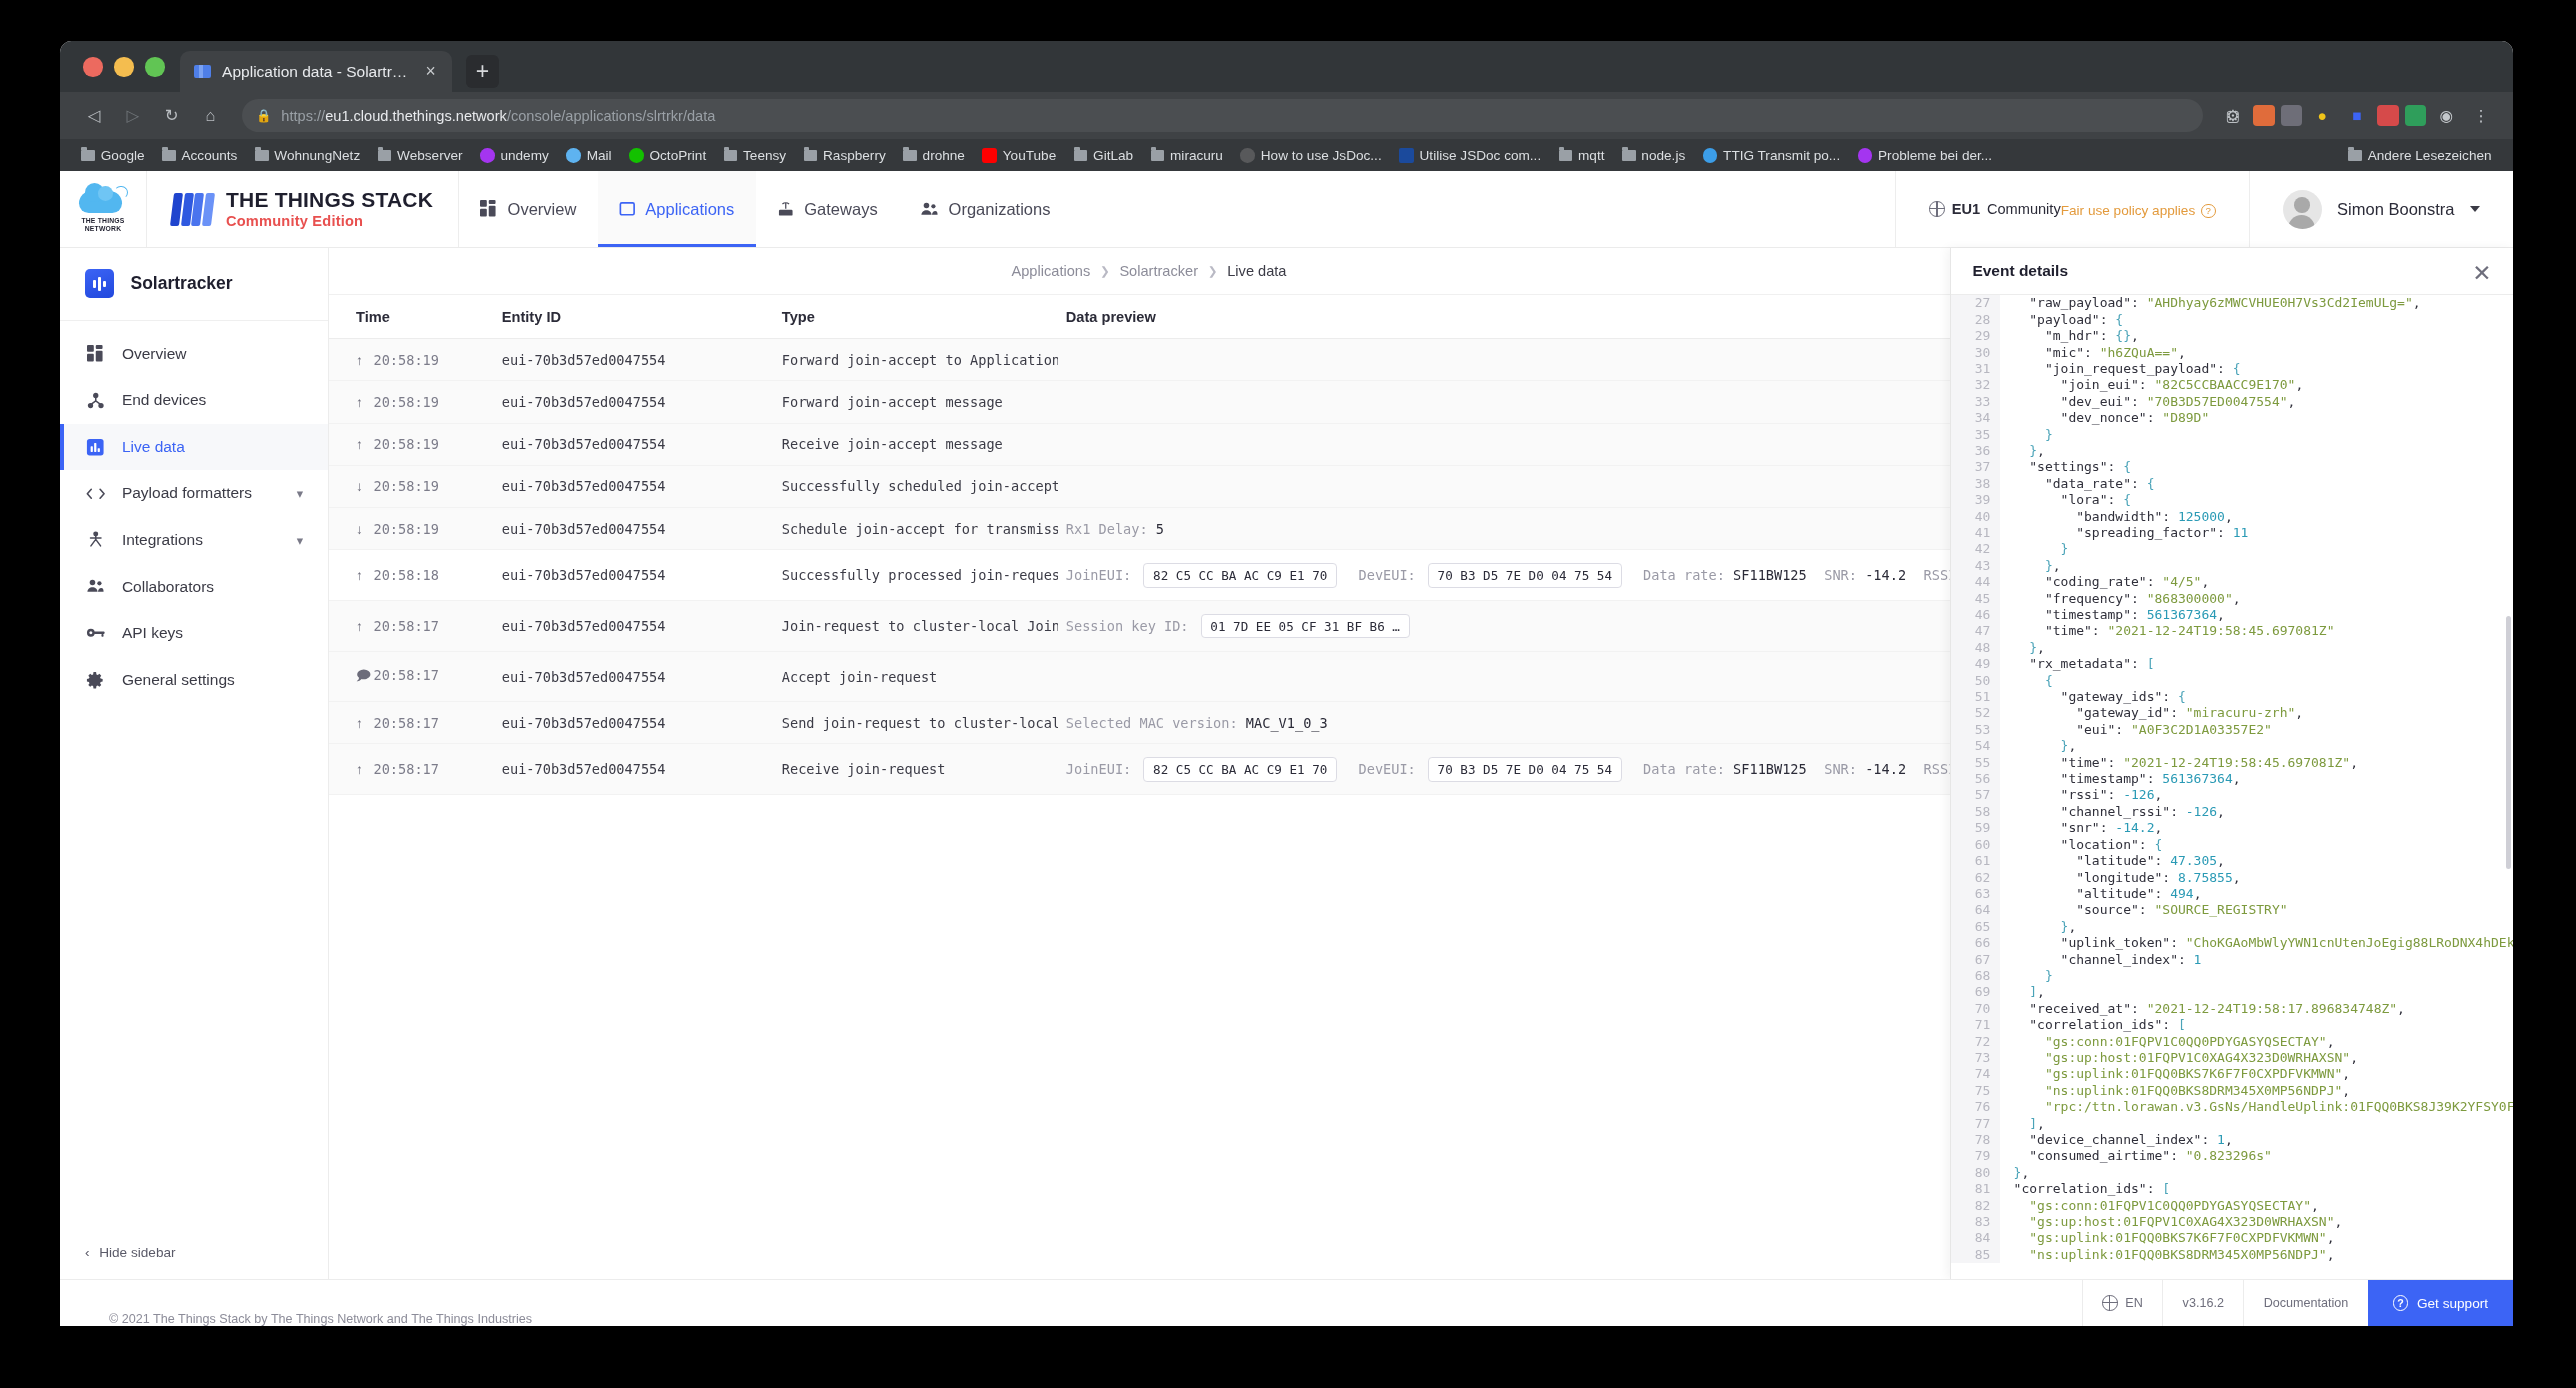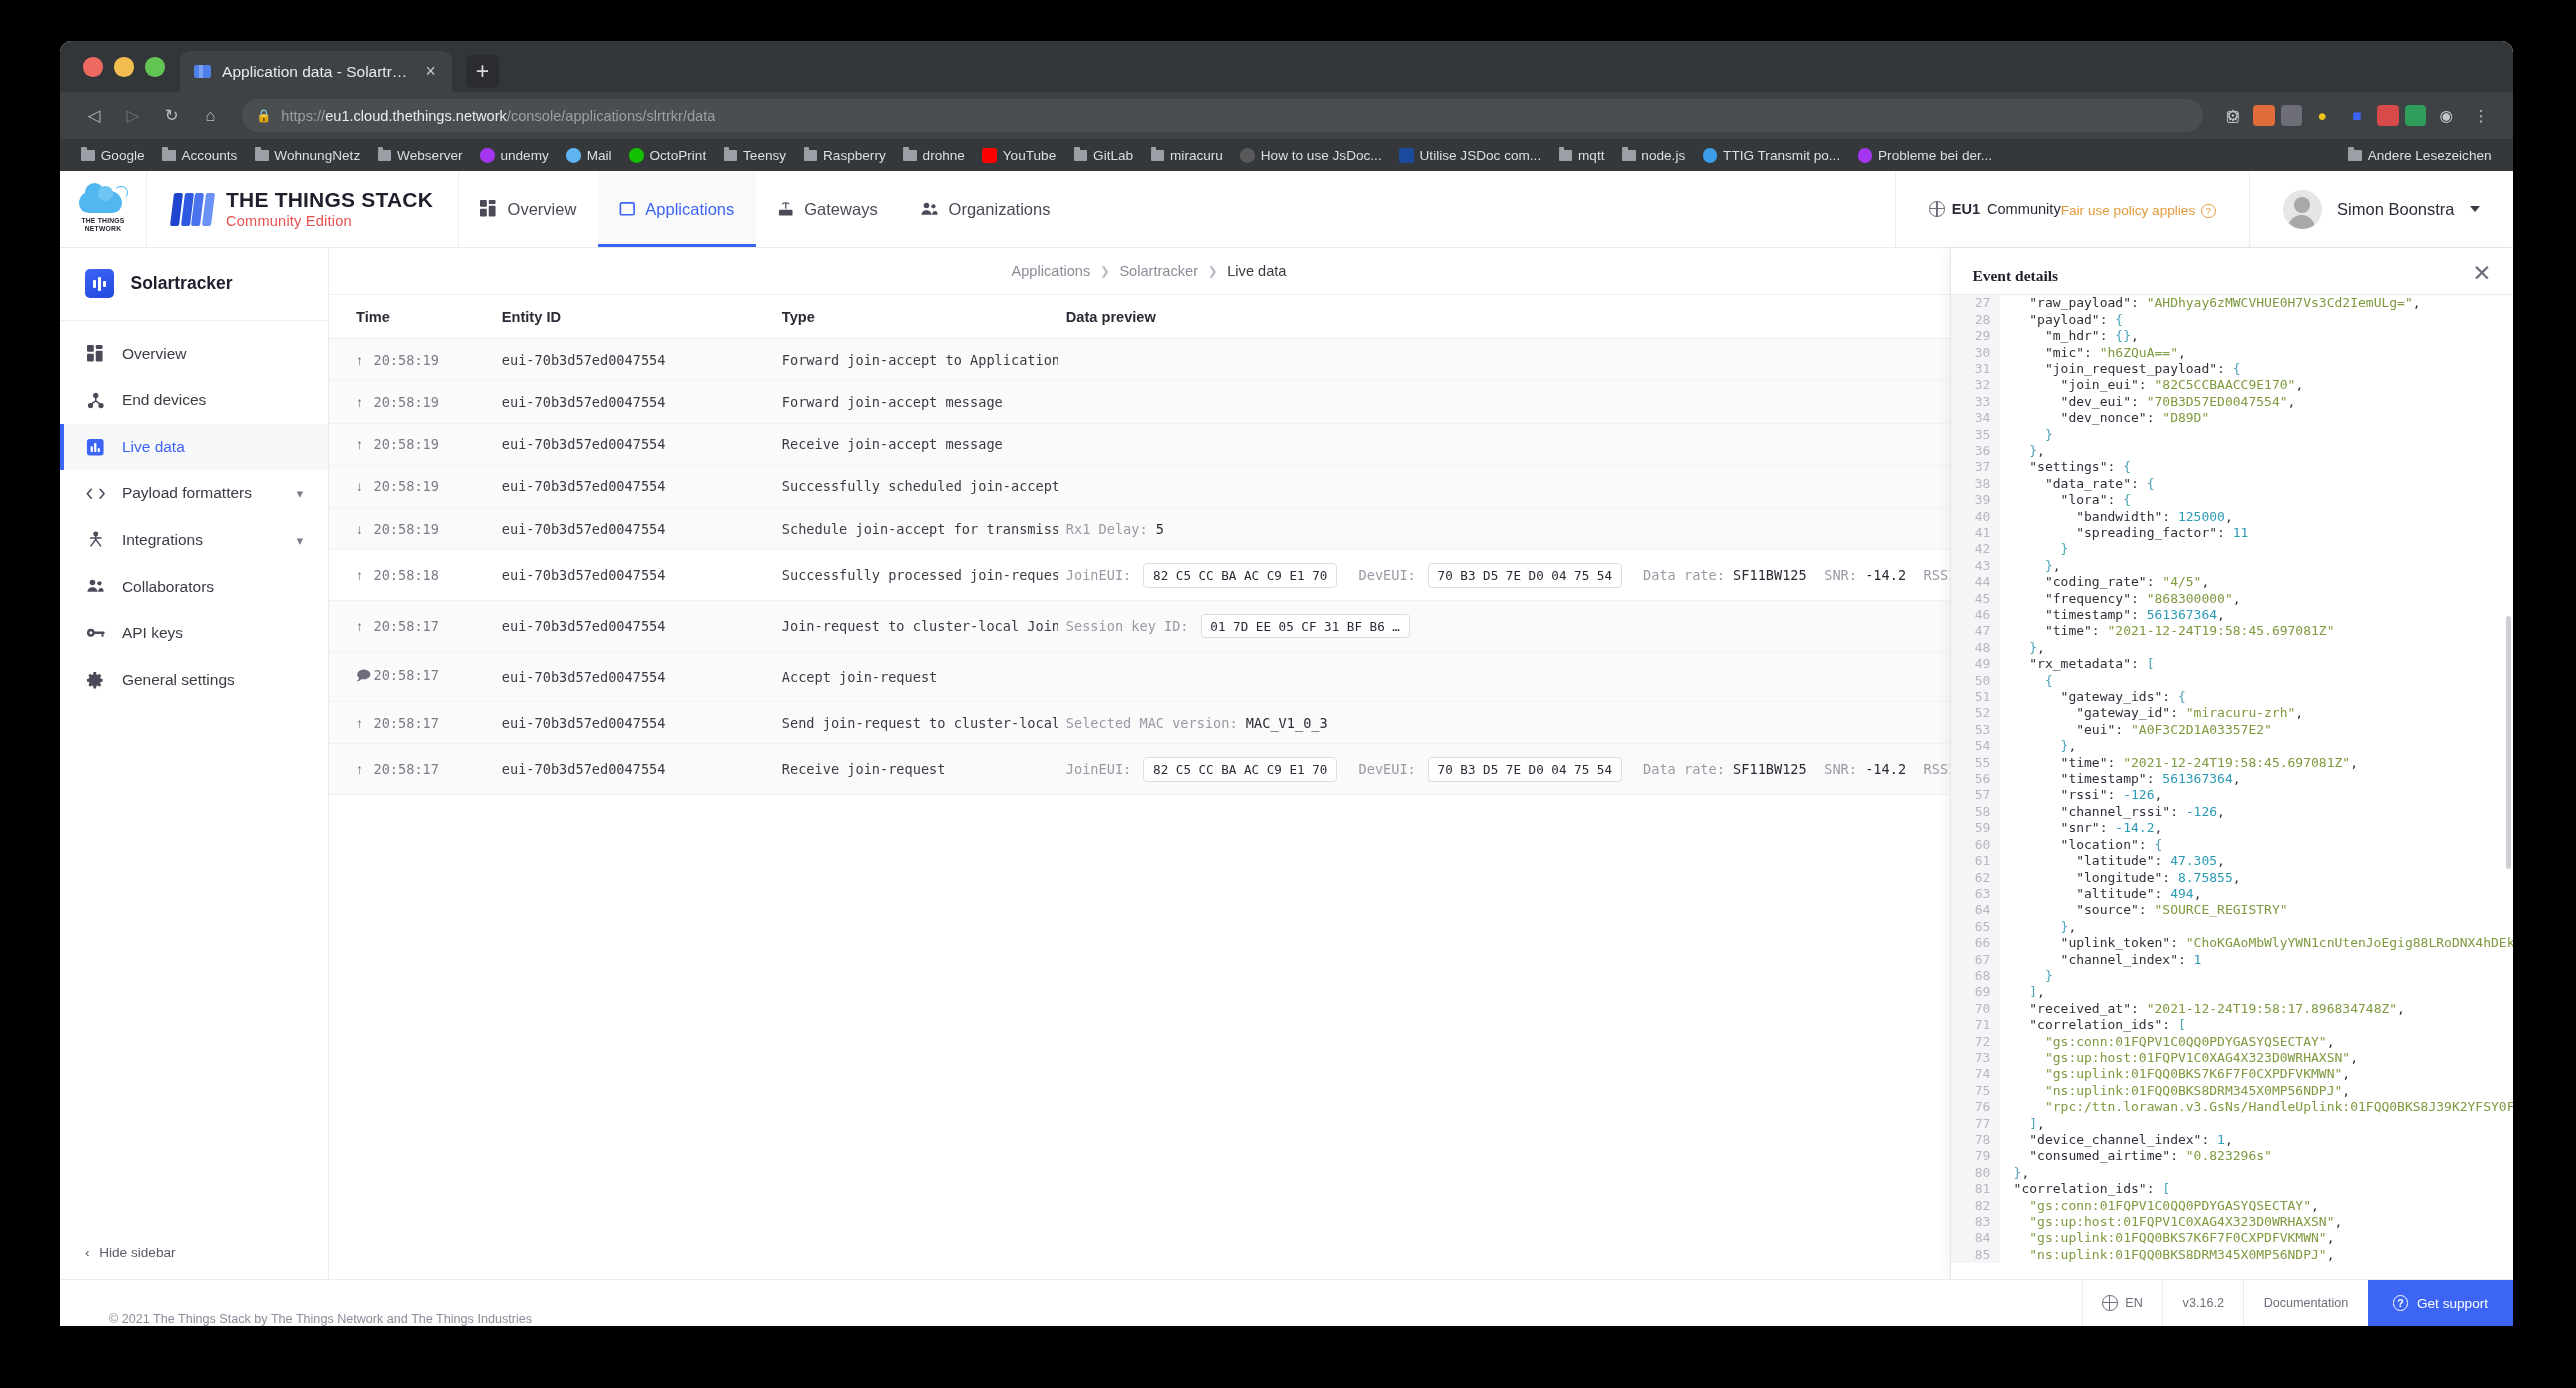--- a/index.html
+++ b/index.html
@@ -164,21 +164,21 @@
     display: flex; align-items: center; gap: 13.6px;
     padding: 0 25px; border-right: 1px solid #ededed;
   }
   .stack-books { display: flex; gap: 1.9px; }
   .stack-books i { display:block; width: 8.7px; height: 33px; border-radius: 1.9px; transform: skewX(-7deg); }
   .stack-books i:nth-child(1){ background:#1f44ce; }
   .stack-books i:nth-child(2){ background:#2f59e0; }
   .stack-books i:nth-child(3){ background:#4a74ee; }
   .stack-books i:nth-child(4){ background:#6b92f7; }
   .brand-txt .l1 { font-size: 21px; font-weight: bold; color: #1f1f2e; letter-spacing: 0.2px; }
-  .brand-txt .l2 { font-size: 14.6px; font-weight: normal; color: #e8504f; letter-spacing: 0.2px; }
+  .brand-txt .l2 { font-size: 14.6px; font-weight: bold; color: #e8504f; letter-spacing: 0.2px; }
 
   .topnav { display: flex; align-items: stretch; }
   .topnav-item {
     display: flex; align-items: center; gap: 9.7px;
     padding: 0 21.4px; cursor: pointer; position: relative;
     font-size: 16.5px; color: #4a4a58;
   }
   .topnav-item.active { color: #3c64f5; background: #fafafa; }
   .topnav-item.active:after {
     content:''; position:absolute; left:0; right:0; bottom:0; height:2.9px; background:#3c64f5;
@@ -285,23 +285,22 @@
 
   
   .details {
     position: absolute; right: 0; top: 0; bottom: 0;
     width: 563px; background: #fff;
     border-left: 1px solid #e6e6e6;
     display: flex; flex-direction: column;
     box-shadow: -2.9px 0 9.7px rgba(0,0,0,.05);
   }
   .details-head {
-    display:flex; align-items:flex-end; justify-content:space-between;
+    display:flex; align-items:flex-start; justify-content:space-between;
     padding: 13.6px 21.4px 9.7px 21.4px;
-    font-family: Liberation Serif, serif;
   }
   .details-title { font-size: 15.5px; font-weight: bold; color: #1f1f2e; }
   .details-close { font-size: 23px; color: #6e6e7c; cursor:pointer; line-height: 1; font-weight: 300;}
   .json-box {
     flex: 1 1 auto; overflow: hidden; position: relative;
     border-top: 1px solid #ececec;
   }
   .json-scroll { position:absolute; inset: 0; overflow: hidden; }
   .jline { display: flex; font-family: "DejaVu Sans Mono", monospace; font-size: 13px; line-height: 16.4px; white-space: pre; }
   .jnum {

